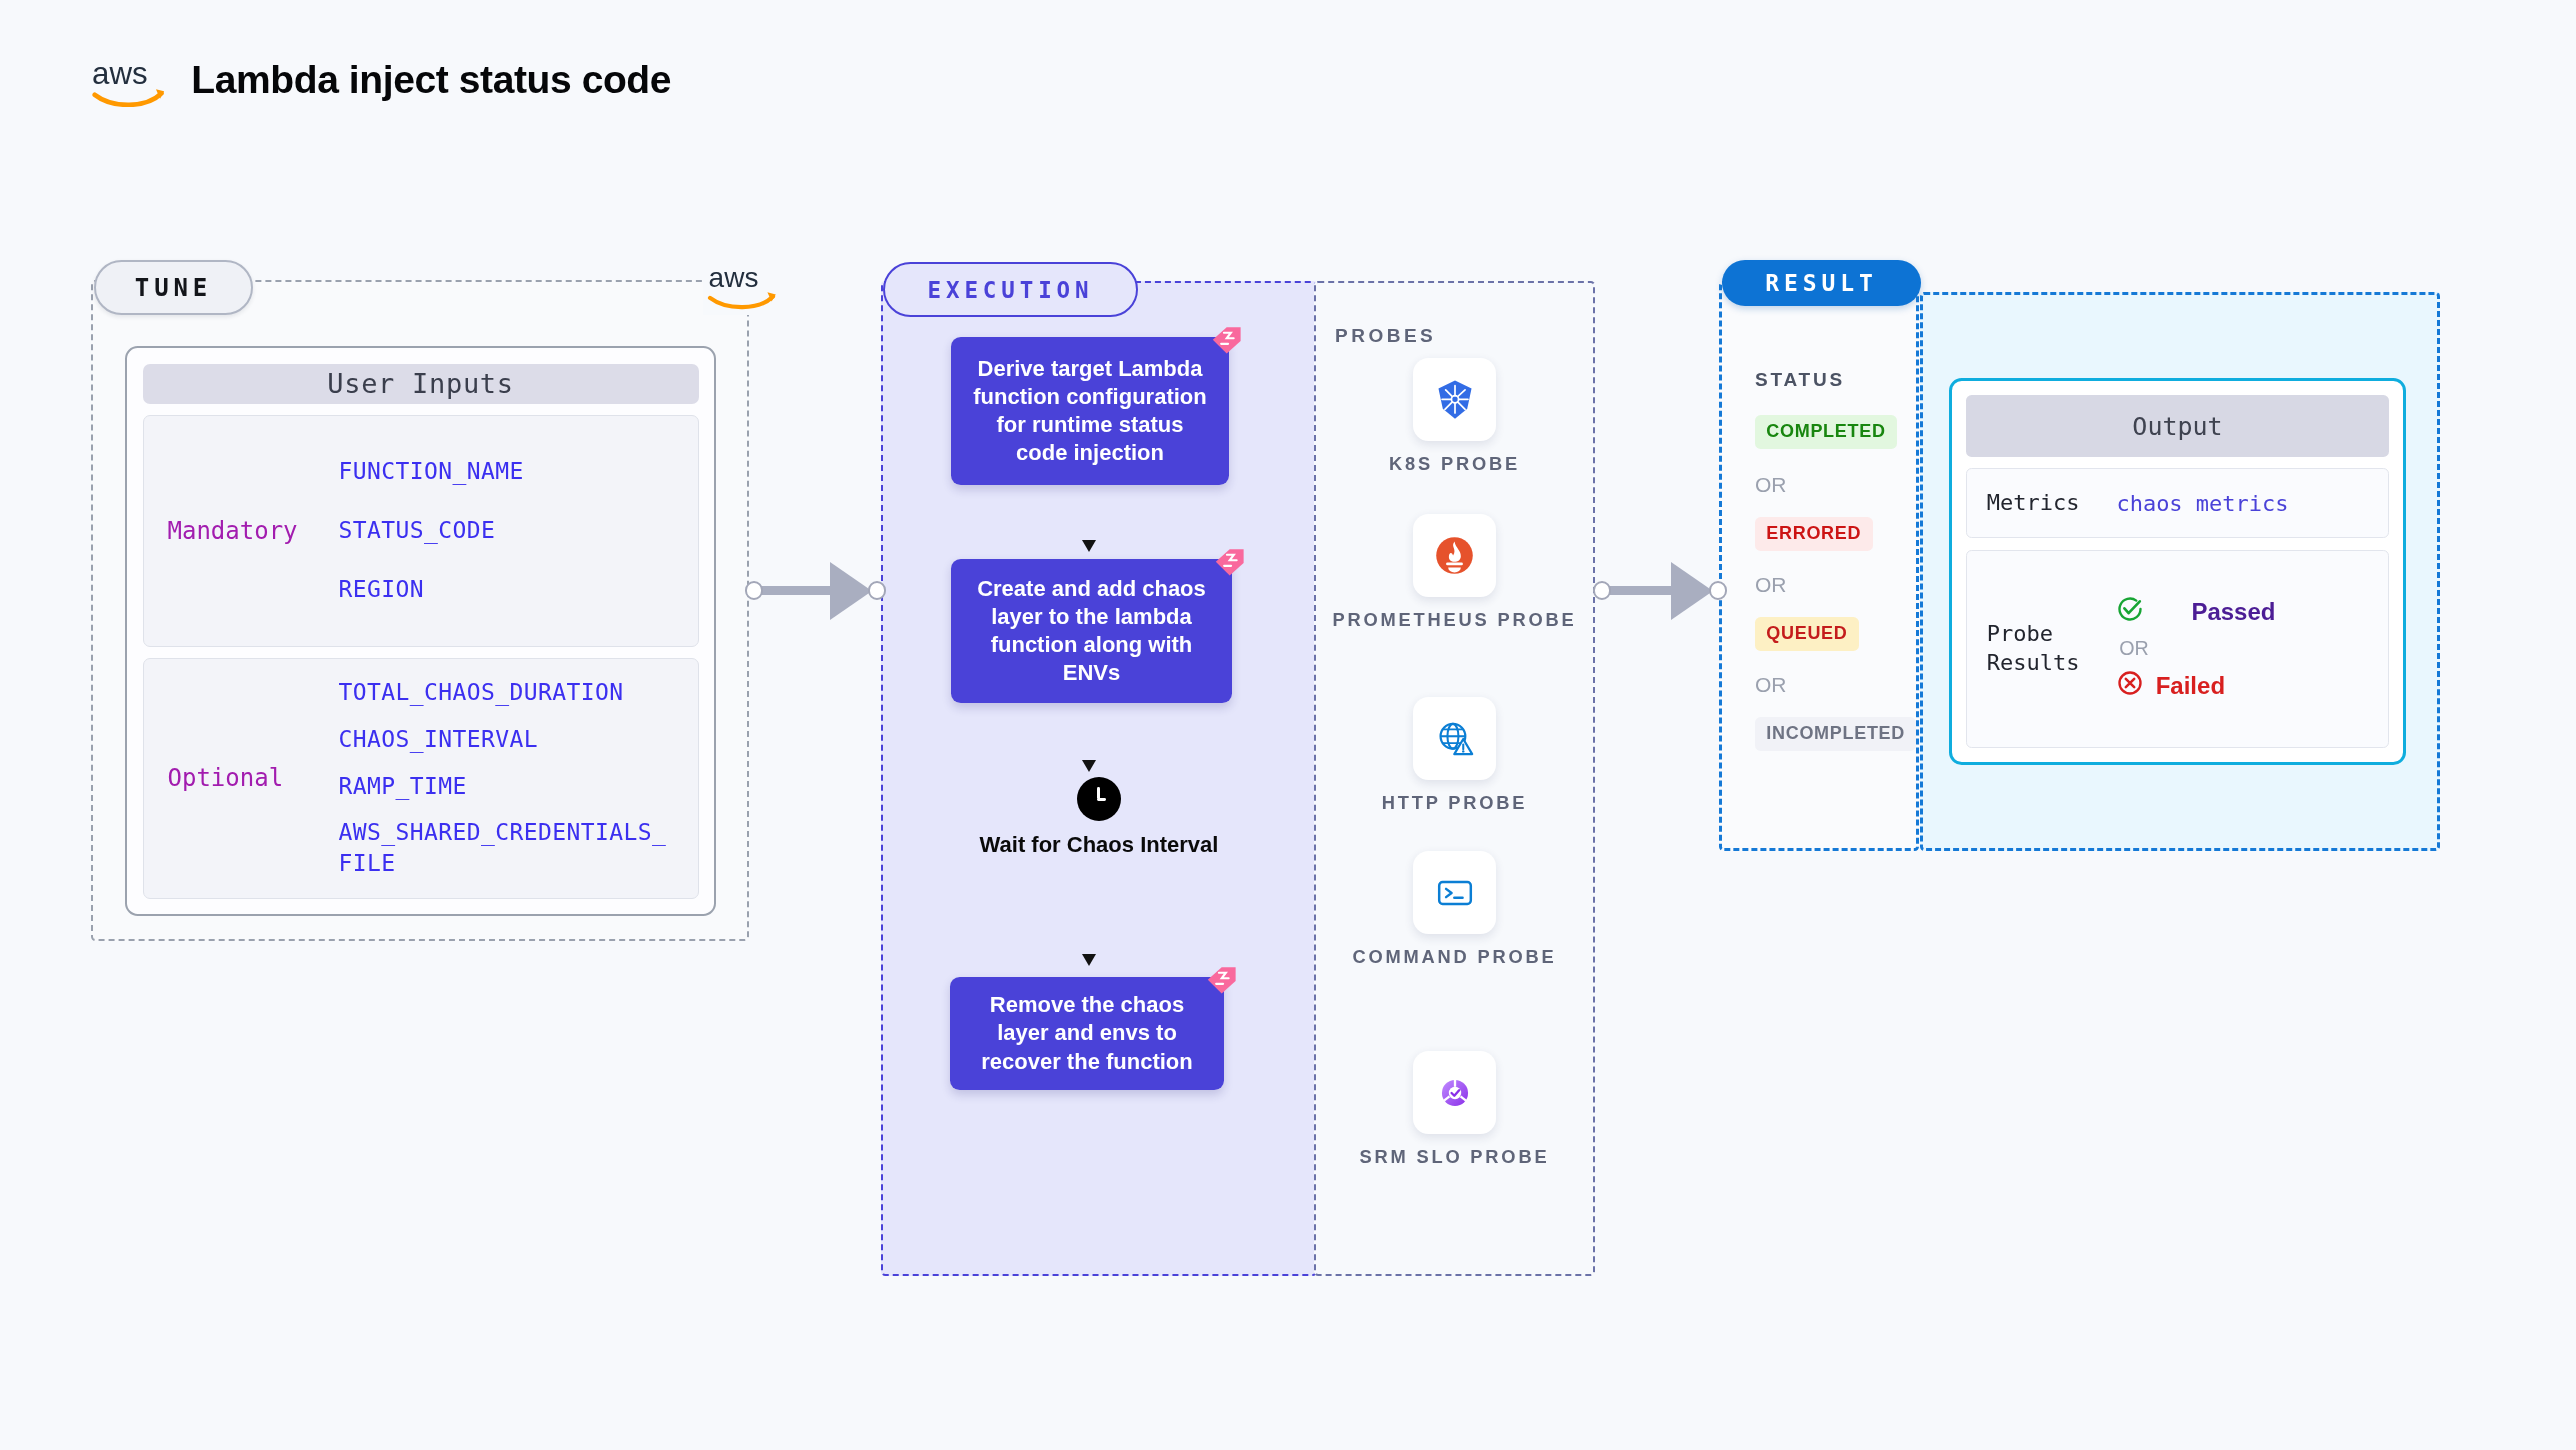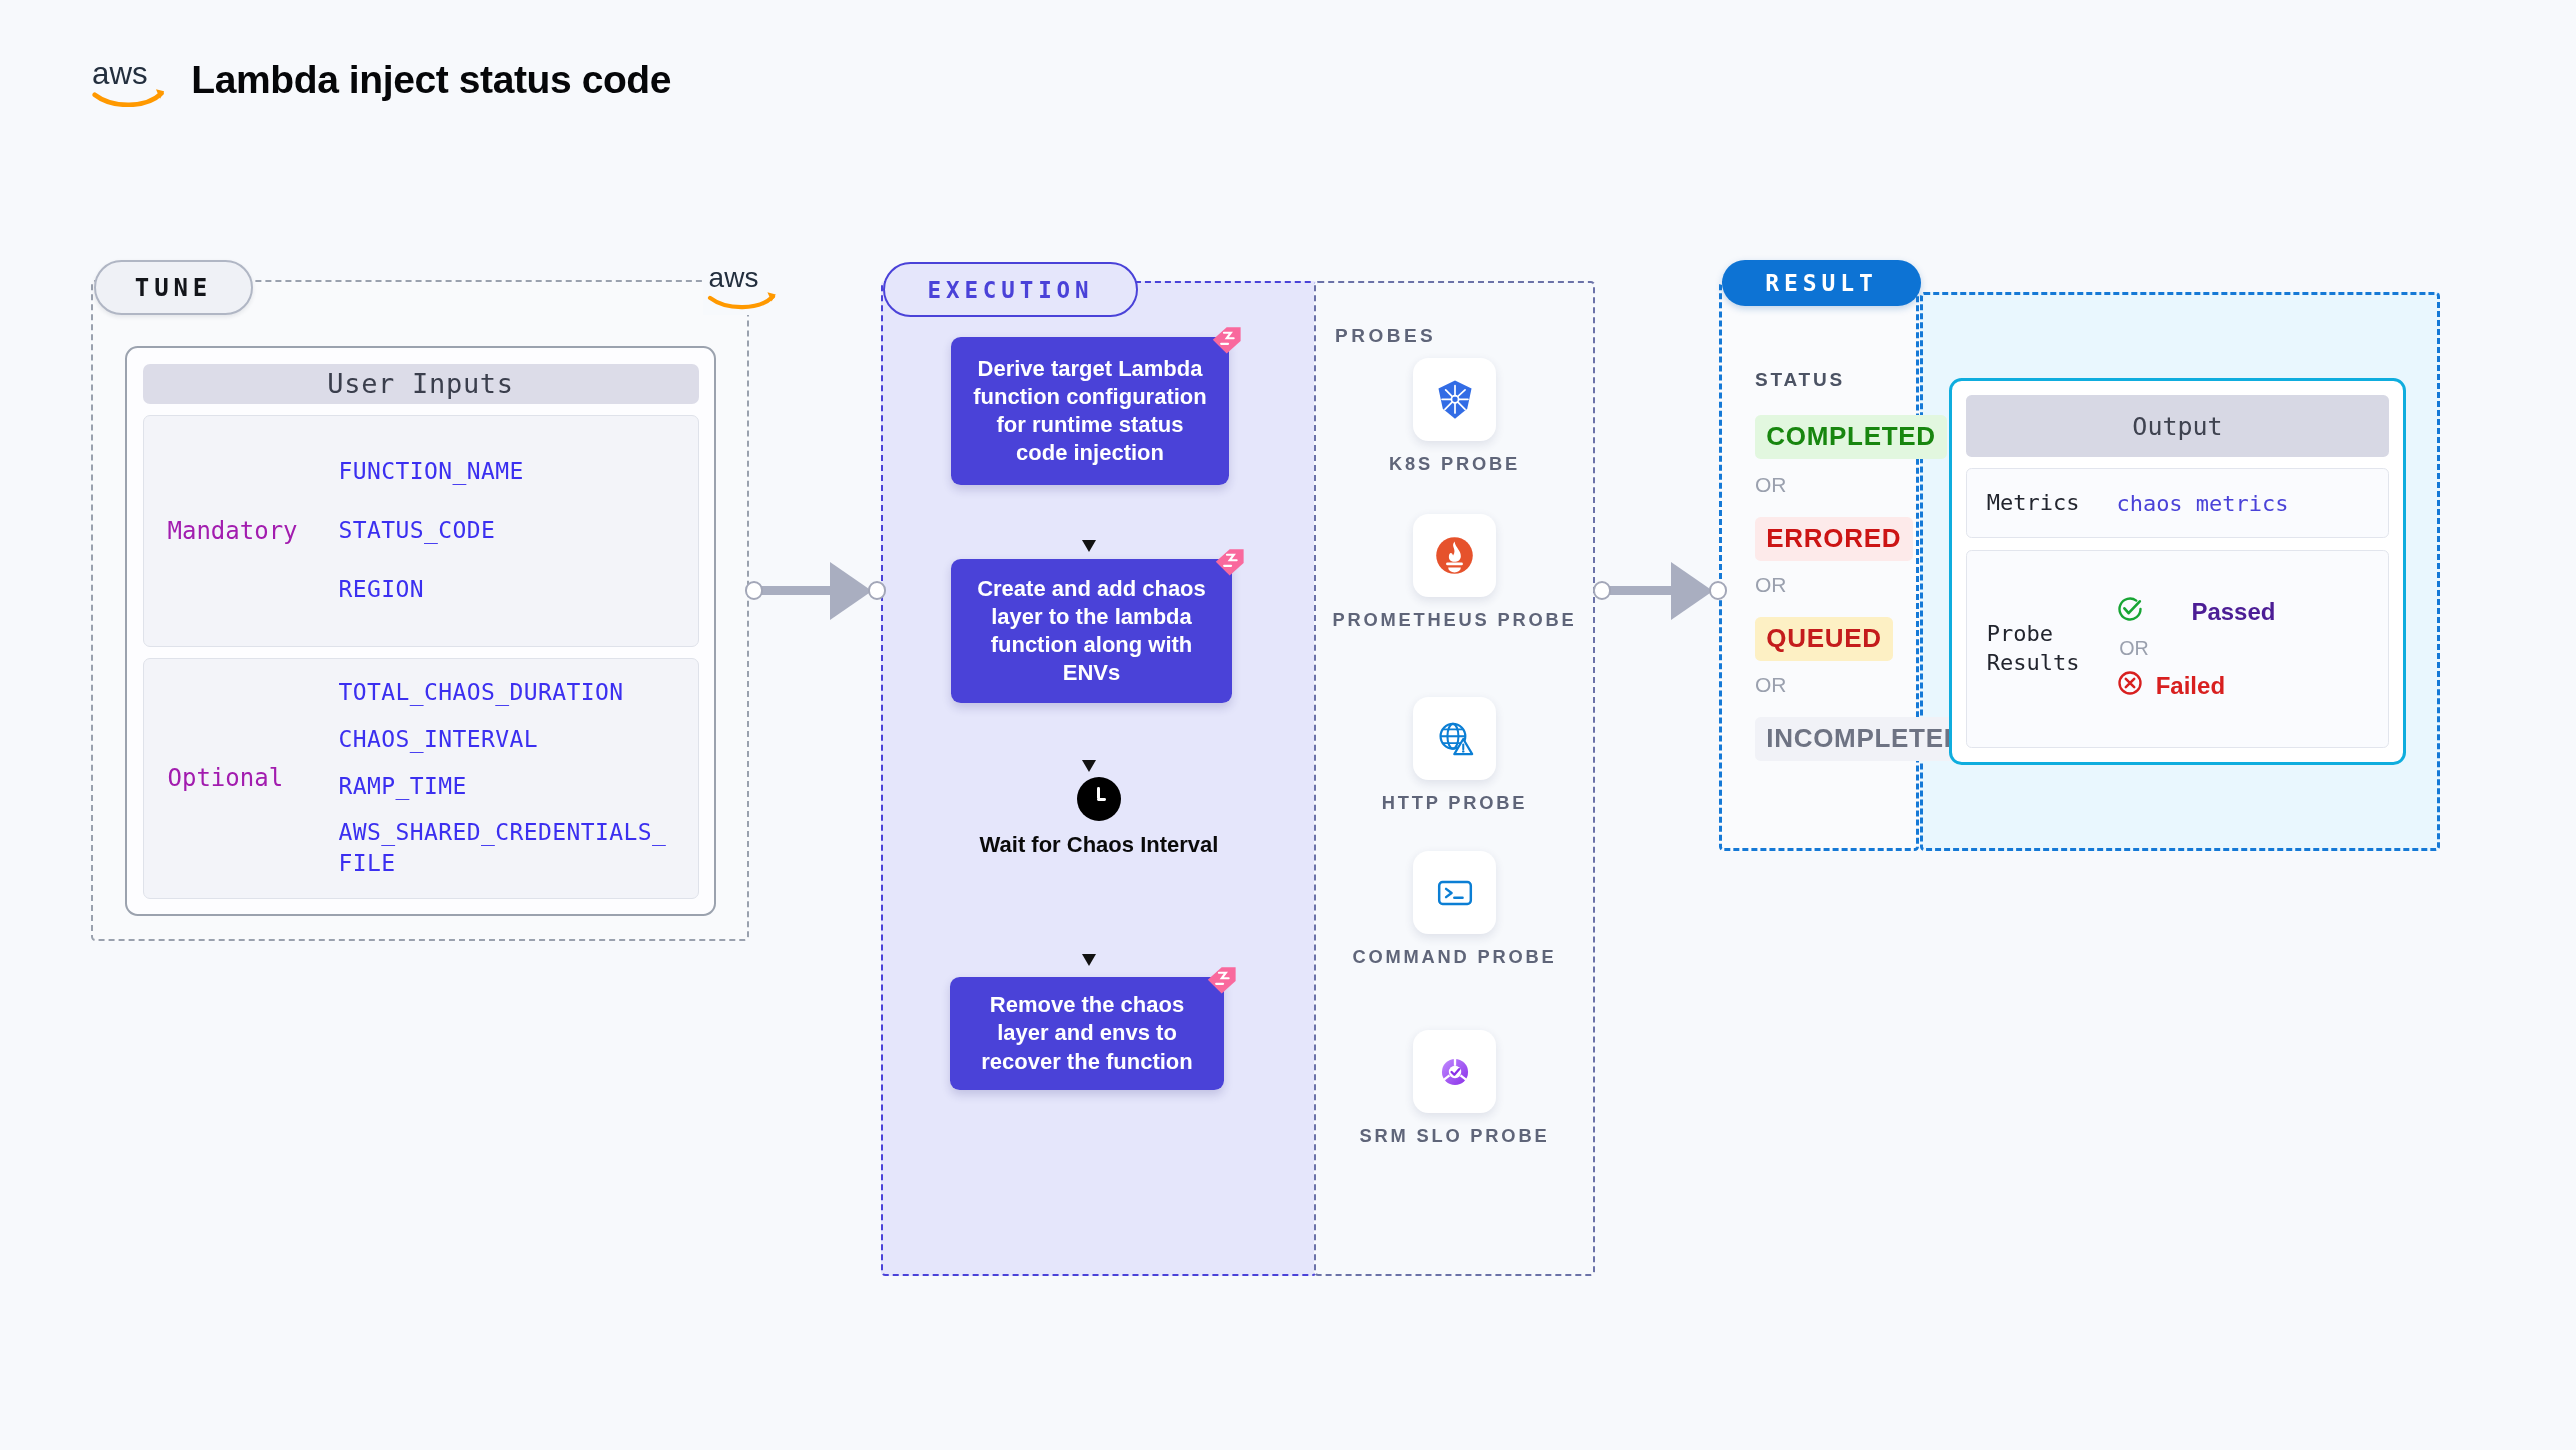--- a/index.html
+++ b/index.html
@@ -153,21 +153,21 @@
     left: 1920px; top: 292px; width: 520px; height: 559px;
     border-width: 3.5px; border-color: #1579d6; background: #e9f7fe;
     border-left-style: dashed;
   }
   .status-head {
     position: absolute; left: 1755px; top: 369px;
     font-size: 19px; font-weight: 700; color: #4c5364; letter-spacing: 2.8px;
   }
   .status-badge {
     position: absolute; left: 1755px; border-radius: 5.6px; padding: 6.3px 11.3px;
-    font-size: 26px; font-weight: 700; letter-spacing: 0.7px;
+    font-size: 18px; font-weight: 700; letter-spacing: 0.7px;
   }
   .status-or {
     position: absolute; left: 1755px; font-size: 21px; color: #9aa0ae;
     font-family: "Liberation Sans", sans-serif;
   }
 
   .output-card {
     position: absolute; left: 1949px; top: 378px; width: 457px; height: 387px;
     background: #ffffff; border: 3.5px solid #0fadde; border-radius: 12.7px;
     padding: 14px; display: flex; flex-direction: column; gap: 11.3px;
@@ -383,21 +383,21 @@
       <div class="probe-tile">
         <svg viewBox="0 0 64 64" width="44" height="44">
           <rect x="9" y="16" width="46" height="32" rx="5" fill="none" stroke="#0b7ed4" stroke-width="3.6"></rect>
           <path d="M19 26 L27 32 L19 38" fill="none" stroke="#0b7ed4" stroke-width="3.6" stroke-linecap="round" stroke-linejoin="round"></path>
           <line x1="31" y1="39" x2="43" y2="39" stroke="#0b7ed4" stroke-width="3.6" stroke-linecap="round"></line>
         </svg>
       </div>
       <div class="probe-name">COMMAND PROBE</div>
     </div>
 
-    <div class="probe" style="top:749px;">
+    <div class="probe" style="top:770px;">
       <div class="probe-tile">
         <svg viewBox="0 0 64 64" width="44" height="44">
           <defs>
             <linearGradient id="sloGrad" x1="0" y1="0" x2="1" y2="1">
               <stop offset="0%" stop-color="#c08bff"></stop>
               <stop offset="100%" stop-color="#8a2fe8"></stop>
             </linearGradient>
           </defs>
           <circle cx="32" cy="32" r="19" fill="url(#sloGrad)"></circle>
           <circle cx="32" cy="32" r="9" fill="#ffffff"></circle>

